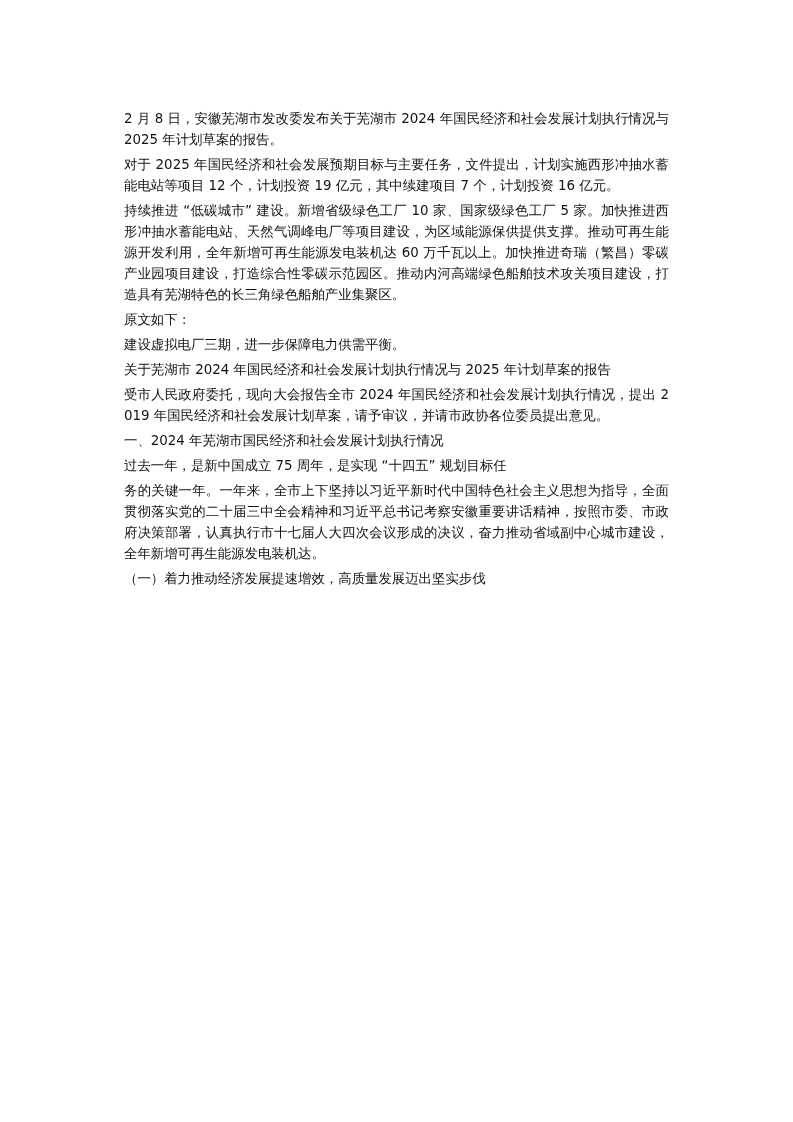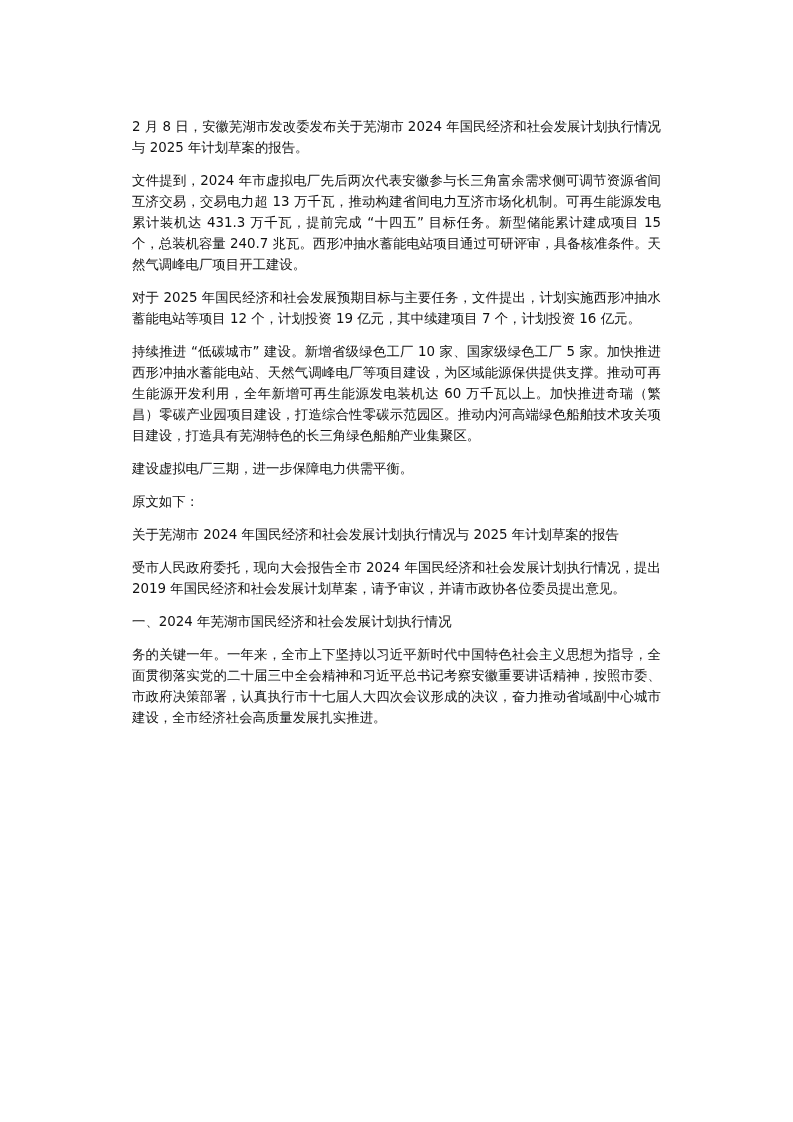--- a/index.html
+++ b/index.html
@@ -15,37 +15,38 @@
       font-family: "DejaVu Sans", "Liberation Sans", sans-serif;
       color: #111111;
     }
     .page {
       position: absolute;
       left: 120px;
       top: 104px;
       width: 553px;
     }
     .para {
-      margin: 12px;
+      margin: 4px;
       padding: 0;
       font-size: 13.4px;
       line-height: 21px;
       text-align: justify;
       text-justify: inter-character;
       word-break: break-all;
       letter-spacing: 0;
     }
   </style>
 </head>
 <body>
 
 <div class="page">
   <p class="para">2 月 8 日，安徽芜湖市发改委发布关于芜湖市 2024 年国民经济和社会发展计划执行情况与 2025 年计划草案的报告。</p>
-  <p class="para">文件提到，2024 年市虚拟电厂先后两次代表安徽参与长三角富余需求侧可调节资源省间互济交易，交易电力超 13 万千瓦，推动构建省间电力互济市场化机制。可再生能源发电累计装机达 431.3 万千瓦，提前完成 “十四五” 目标任务。新型储能累计建成项目 15 个，总装机容量 240.7 兆瓦。西形冲抽水蓄能电站项目通过可研评审，具备核准条件。天然气调峰电厂项目开工建设。</p>
   <p class="para">对于 2025 年国民经济和社会发展预期目标与主要任务，文件提出，计划实施西形冲抽水蓄能电站等项目 12 个，计划投资 19 亿元，其中续建项目 7 个，计划投资 16 亿元。</p>
   <p class="para">持续推进 “低碳城市” 建设。新增省级绿色工厂 10 家、国家级绿色工厂 5 家。加快推进西形冲抽水蓄能电站、天然气调峰电厂等项目建设，为区域能源保供提供支撑。推动可再生能源开发利用，全年新增可再生能源发电装机达 60 万千瓦以上。加快推进奇瑞（繁昌）零碳产业园项目建设，打造综合性零碳示范园区。推动内河高端绿色船舶技术攻关项目建设，打造具有芜湖特色的长三角绿色船舶产业集聚区。</p>
+  <p class="para">原文如下：</p>
   <p class="para">建设虚拟电厂三期，进一步保障电力供需平衡。</p>
-  <p class="para">原文如下：</p>
   <p class="para">关于芜湖市 2024 年国民经济和社会发展计划执行情况与 2025 年计划草案的报告</p>
   <p class="para">受市人民政府委托，现向大会报告全市 2024 年国民经济和社会发展计划执行情况，提出 2019 年国民经济和社会发展计划草案，请予审议，并请市政协各位委员提出意见。</p>
   <p class="para">一、2024 年芜湖市国民经济和社会发展计划执行情况</p>
-  <p class="para">务的关键一年。一年来，全市上下坚持以习近平新时代中国特色社会主义思想为指导，全面贯彻落实党的二十届三中全会精神和习近平总书记考察安徽重要讲话精神，按照市委、市政府决策部署，认真执行市十七届人大四次会议形成的决议，奋力推动省域副中心城市建设，全市经济社会高质量发展扎实推进。</p>
+  <p class="para">过去一年，是新中国成立 75 周年，是实现 “十四五” 规划目标任</p>
+  <p class="para">务的关键一年。一年来，全市上下坚持以习近平新时代中国特色社会主义思想为指导，全面贯彻落实党的二十届三中全会精神和习近平总书记考察安徽重要讲话精神，按照市委、市政府决策部署，认真执行市十七届人大四次会议形成的决议，奋力推动省域副中心城市建设，全年新增可再生能源发电装机达。</p>
+  <p class="para">（一）着力推动经济发展提速增效，高质量发展迈出坚实步伐</p>
 </div>
 
 </body></html>

